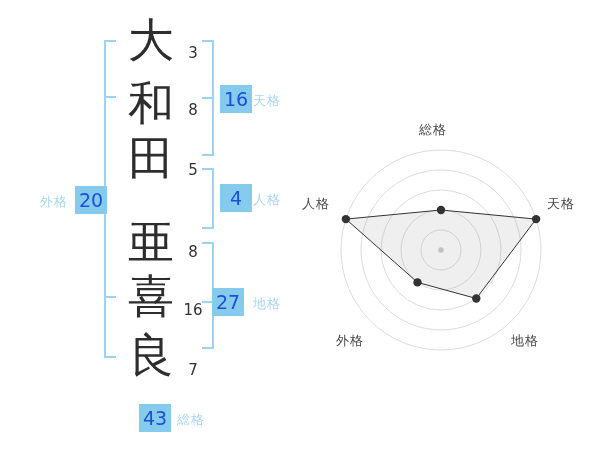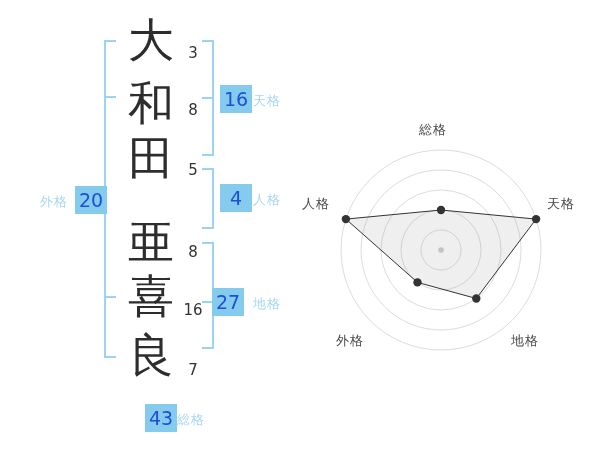--- a/index.html
+++ b/index.html
@@ -34,21 +34,21 @@
 
   
   .badge{
     position:absolute;width:32px;height:28px;background:#85cbee;color:#1d4ed8;
     font-size:19px;display:flex;align-items:center;justify-content:center;
   }
   .b-ten{left:220px;top:85px}
   .b-jin{left:220px;top:184px}
   .b-chi{left:212px;top:288px}
   .b-gai{left:75px;top:186px}
-  .b-sou{left:145px;top:404px}
+  .b-sou{left:139px;top:404px}
   .kaku-label{
     position:absolute;font-size:13px;color:#a7d6f3;letter-spacing:1px;white-space:nowrap;
   }
   .l-ten{left:253px;top:92px}
   .l-jin{left:253px;top:191px}
   .l-chi{left:253px;top:295px}
   .l-gai{left:40px;top:193px}
   .l-sou{left:177px;top:411px}
 
   

